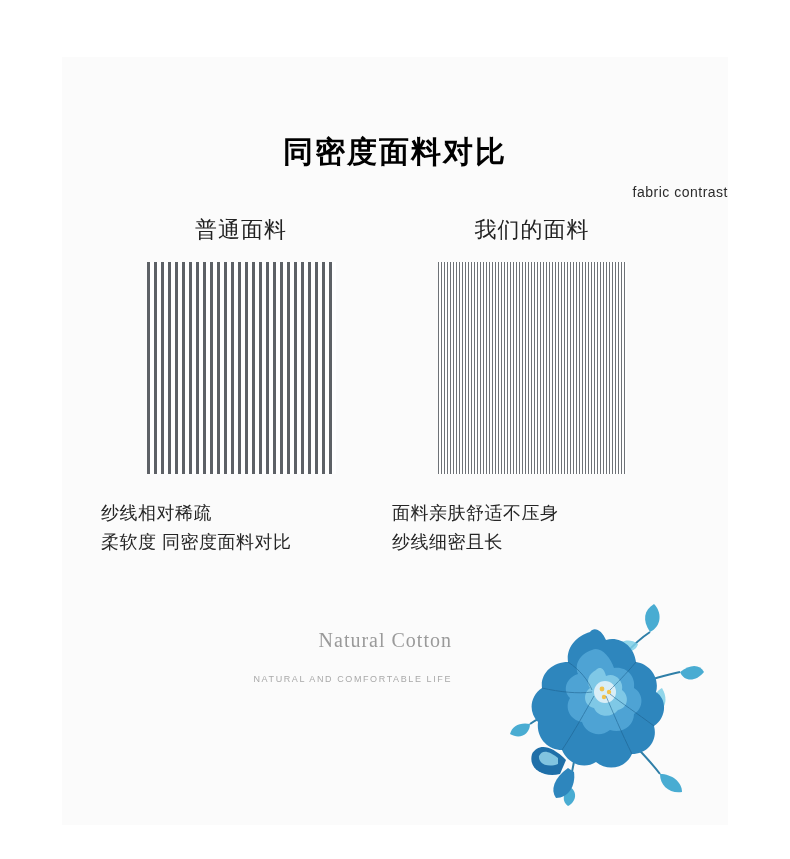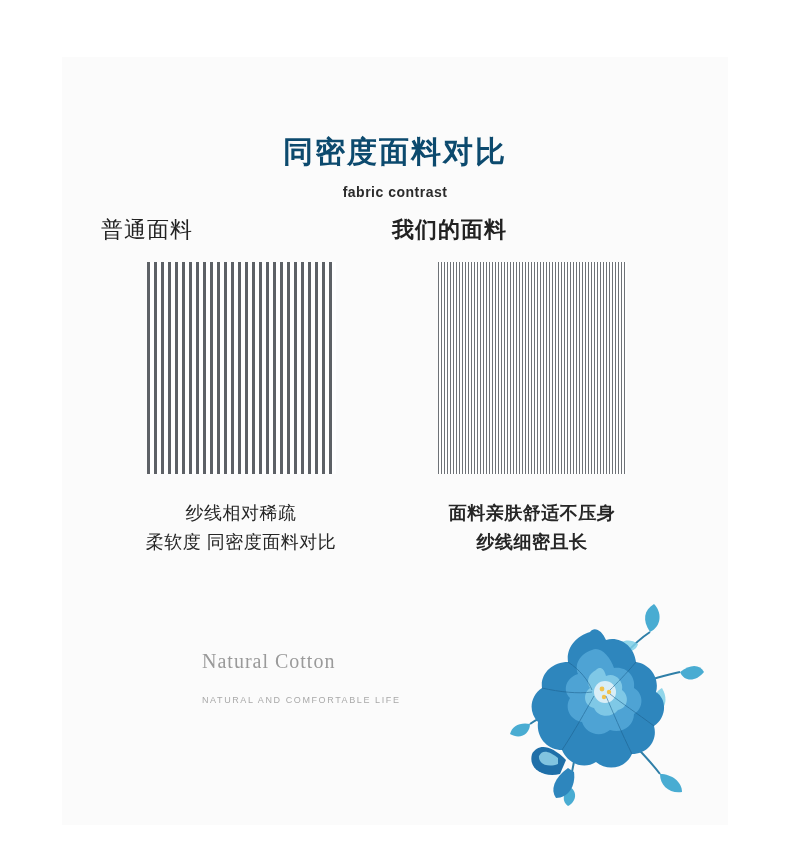--- a/index.html
+++ b/index.html
@@ -30,43 +30,44 @@
   }
   .title {
     position: absolute;
     left: 0;
     top: 75px;
     width: 666px;
     text-align: center;
     font-size: 30px;
     font-weight: bold;
     letter-spacing: 2px;
-    color: #0c4a6e;
+    color: #000000;
   }
   .subtitle {
     position: absolute;
     left: 0;
     top: 127px;
     width: 666px;
-    text-align: center;
+    text-align: right;
     font-size: 14px;
-    font-weight: bold;
+    font-weight: normal;
     letter-spacing: 0.5px;
     color: #2b2b2b;
   }
   .col {
     position: absolute;
     top: 158px;
     width: 280px;
   }
   .col-left { left: 39px; }
-  .col-right { left: 330px; font-weight: bold; }
+  .col-right { left: 330px; }
 
   .col-heading {
     width: 100%;
+    text-align: center;
     font-size: 22px;
     color: #222222;
     letter-spacing: 1px;
   }
   .swatch-wrap {
     width: 100%;
     display: flex;
     justify-content: center;
     margin-top: 17px;
   }
@@ -91,33 +92,33 @@
     background-image:
       repeating-linear-gradient(to right,
         #6e7277 0px, #6e7277 1px,
         #ffffff 1px, #ffffff 3px),
       repeating-linear-gradient(to bottom,
         rgba(255,255,255,0) 0px, rgba(255,255,255,0) 3px,
         #ffffff 3px, #ffffff 5px);
   }
   .caption {
     width: 100%;
-    text-align: center;
+    text-align: left;
     margin-top: 25px;
     font-size: 18px;
     line-height: 29px;
     color: #262626;
     letter-spacing: 0.5px;
   }
   .brand {
     position: absolute;
     left: 140px;
-    top: 593px;
+    top: 572px;
     width: 250px;
-    text-align: left;
+    text-align: right;
   }
   .brand-name {
     font-family: "Liberation Serif", serif;
     font-size: 20px;
     color: #9a9a9a;
     letter-spacing: 1px;
   }
   .brand-tag {
     margin-top: 22px;
     font-size: 9px;

